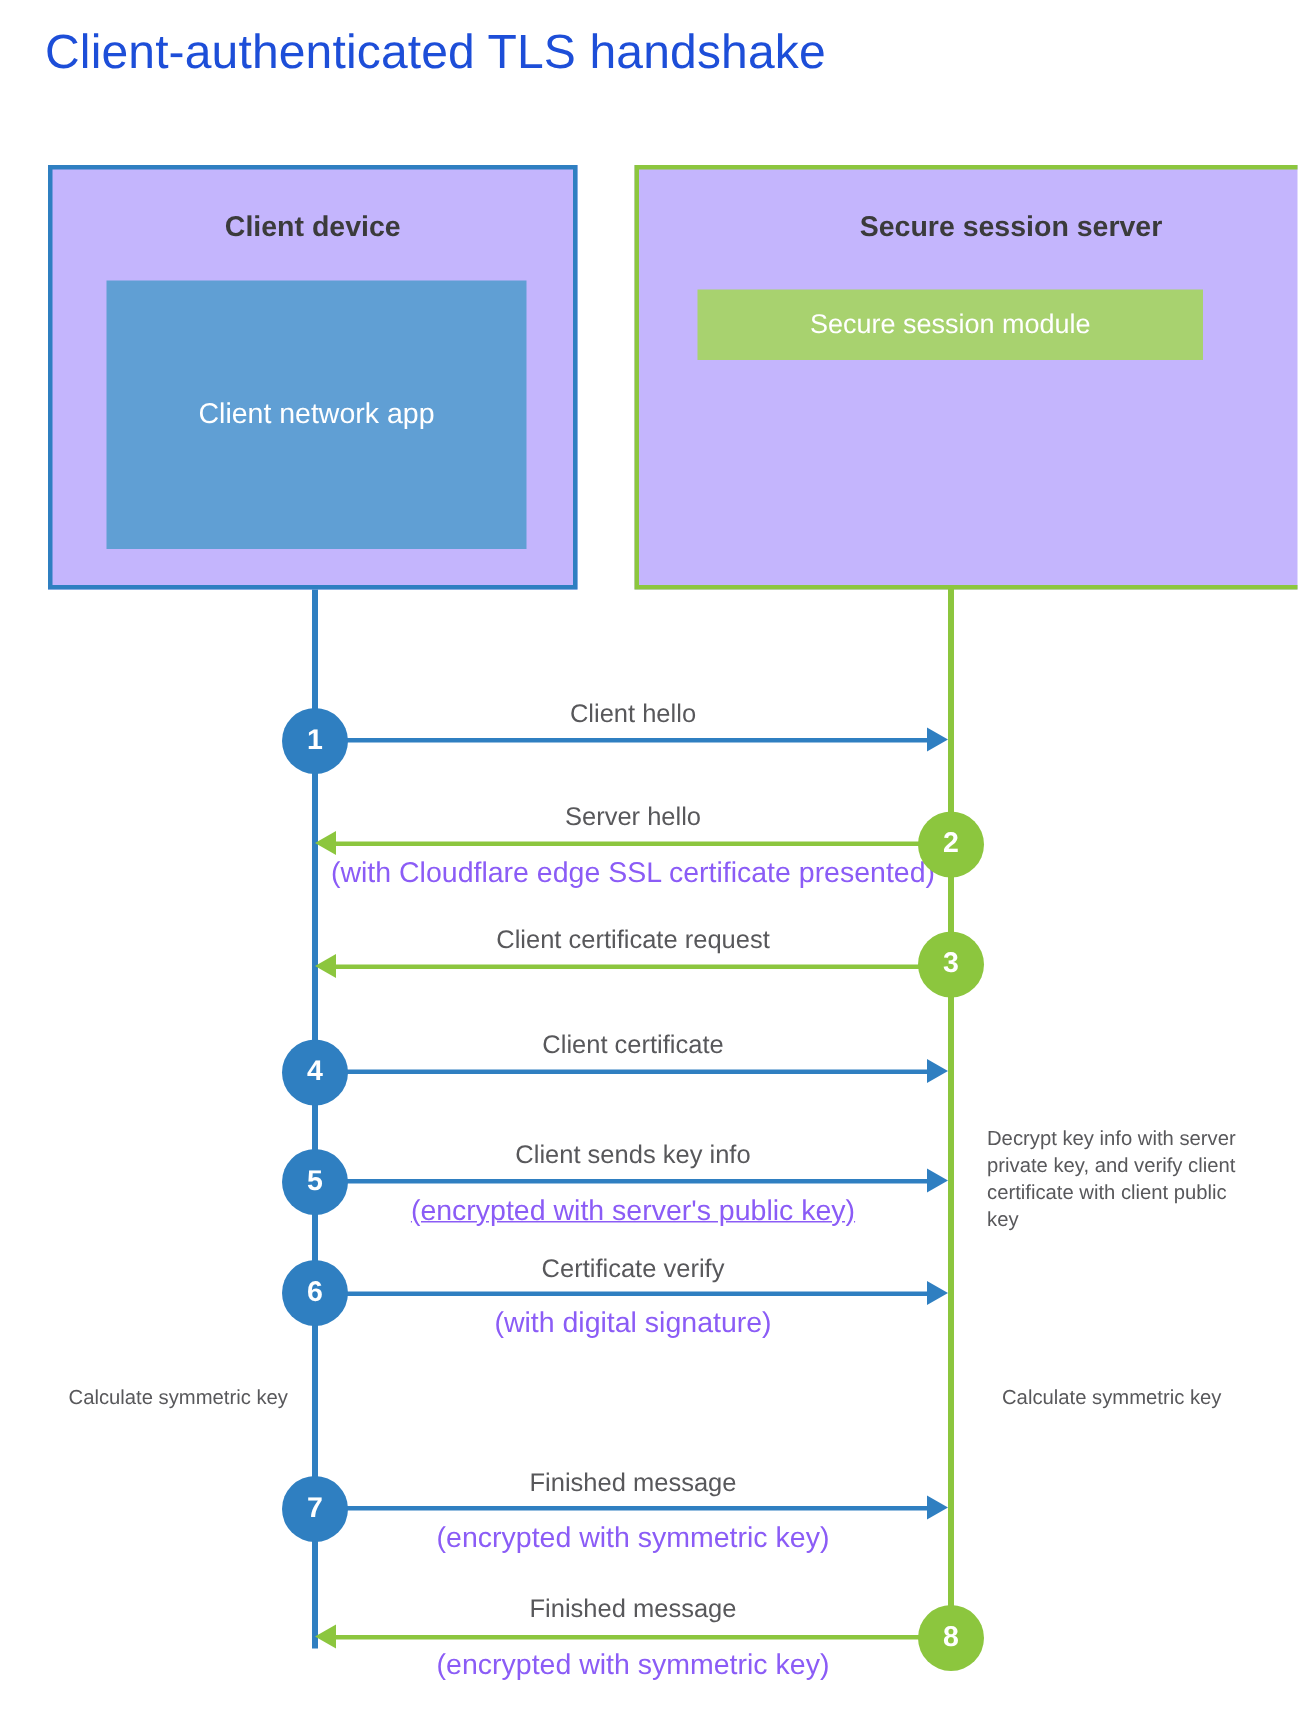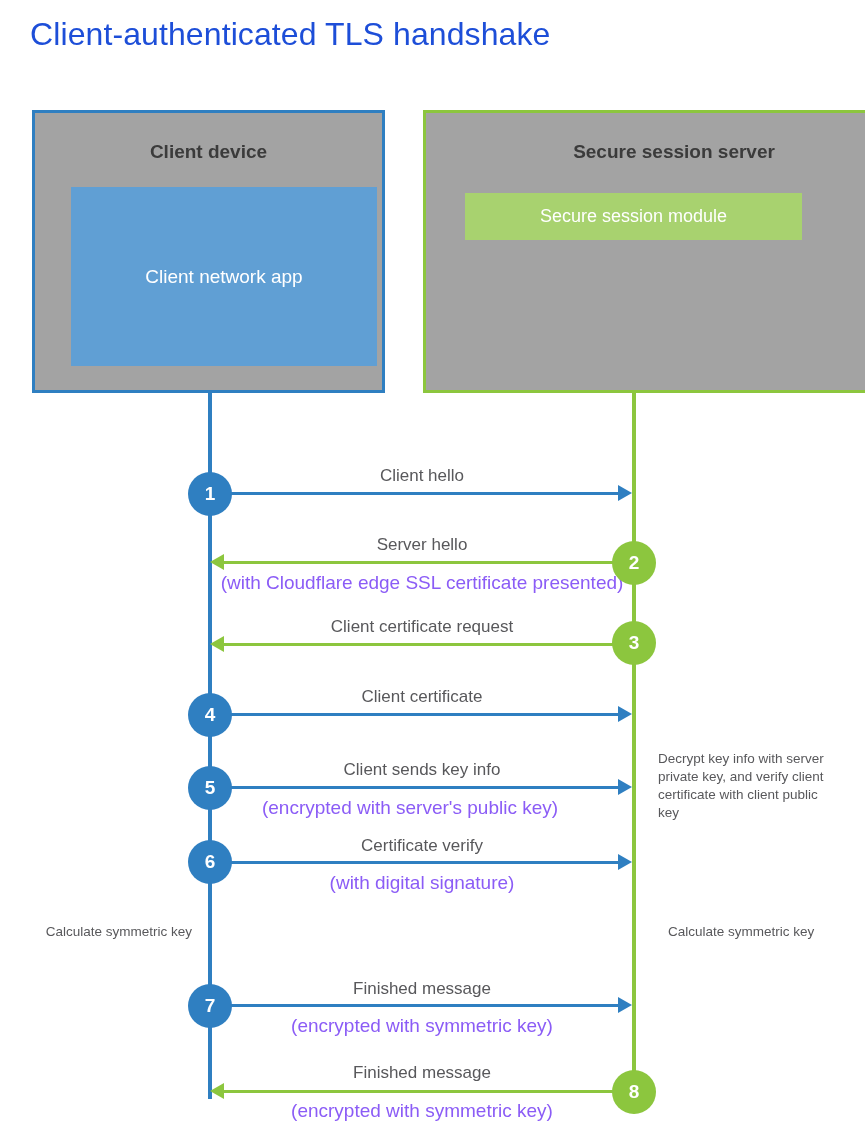--- a/index.html
+++ b/index.html
@@ -25,21 +25,21 @@
     font-size: 32px;
     font-weight: 400;
     color: #1d4ed8;
     letter-spacing: 0.1px;
     white-space: nowrap;
   }
 
   
   .party-box {
     position: absolute;
-    background: #a3a3a3;
+    background: #c4b5fd;
     box-sizing: border-box;
   }
   #client-box {
     left: 32px;
     top: 110px;
     width: 353px;
     height: 283px;
     border: 3px solid #2f7fc1;
   }
   #server-box {
@@ -58,21 +58,21 @@
     font-size: 19px;
     font-weight: bold;
     color: #3b3b3b;
   }
 
   
   .client-app {
     position: absolute;
     left: 36px;
     top: 74px;
-    width: 306px;
+    width: 280px;
     height: 179px;
     background: #609fd4;
     color: #ffffff;
     font-size: 19px;
     line-height: 26px;
     display: flex;
     align-items: center;
     justify-content: center;
     text-align: center;
   }
@@ -222,21 +222,21 @@
 <div class="step-circle green" style="left:612px; top:621px;">3</div>
 
 <div class="msg-label" style="left:210px; top:687px; width:424px;">Client certificate</div>
 <div class="msg-line blue" style="left:210px; top:713px; width:410px;"></div>
 <div class="arrow-head right blue" style="left:618px; top:706px;"></div>
 <div class="step-circle blue" style="left:188px; top:693px;">4</div>
 
 <div class="msg-label" style="left:210px; top:760px; width:424px;">Client sends key info</div>
 <div class="msg-line blue" style="left:210px; top:786px; width:410px;"></div>
 <div class="arrow-head right blue" style="left:618px; top:779px;"></div>
-<div class="msg-sublabel" style="left:198px; top:797px; width:424px;">(encrypted with server's public key)</div>
+<div class="msg-sublabel" style="left:210px; top:797px; width:424px;text-decoration:underline;">(encrypted with server's public key)</div>
 <div class="step-circle blue" style="left:188px; top:766px;">5</div>
 
 <div class="msg-label" style="left:210px; top:836px; width:424px;">Certificate verify</div>
 <div class="msg-line blue" style="left:210px; top:861px; width:410px;"></div>
 <div class="arrow-head right blue" style="left:618px; top:854px;"></div>
 <div class="msg-sublabel" style="left:210px; top:872px; width:424px;">(with digital signature)</div>
 <div class="step-circle blue" style="left:188px; top:840px;">6</div>
 
 <div class="msg-label" style="left:210px; top:979px; width:424px;">Finished message</div>
 <div class="msg-line blue" style="left:210px; top:1004px; width:410px;"></div>

